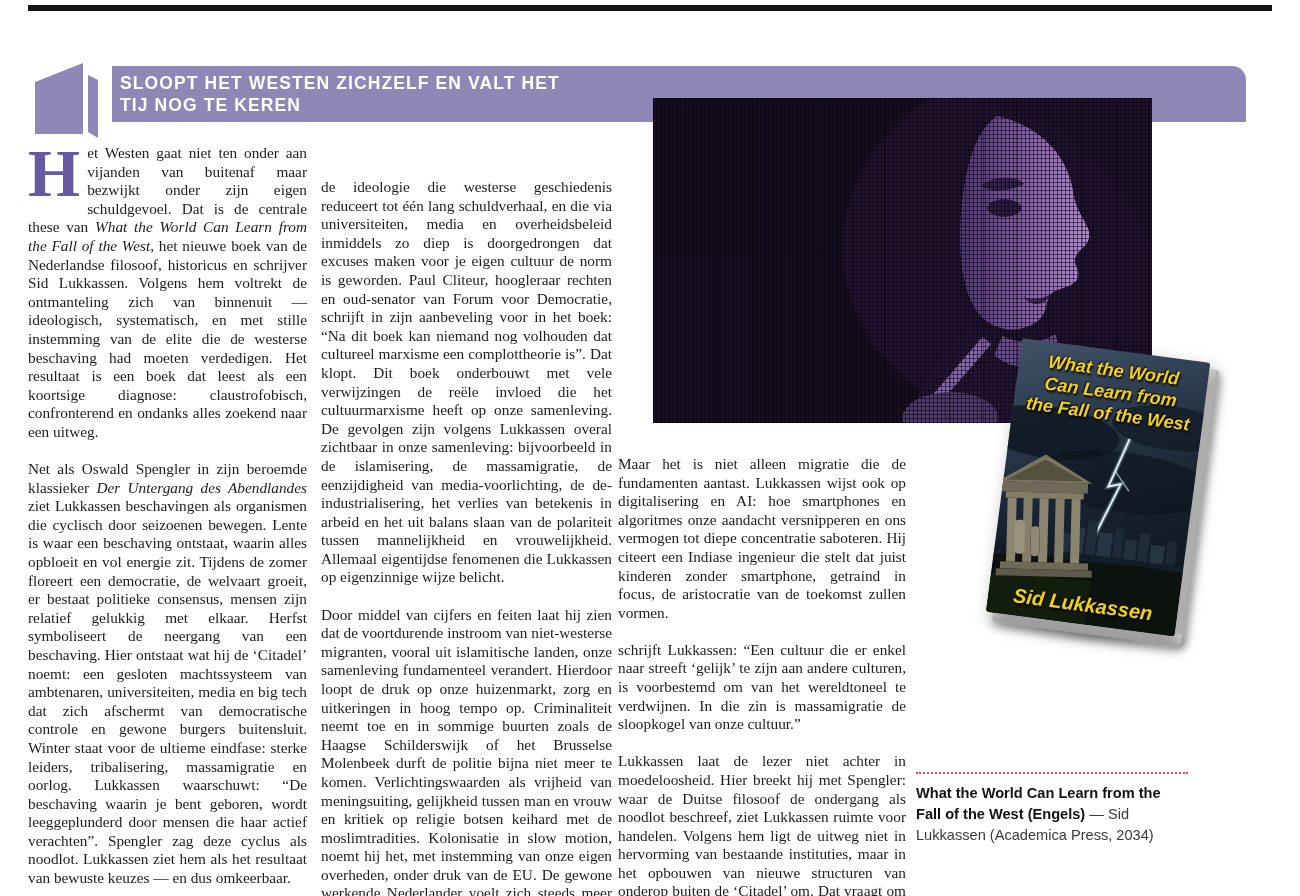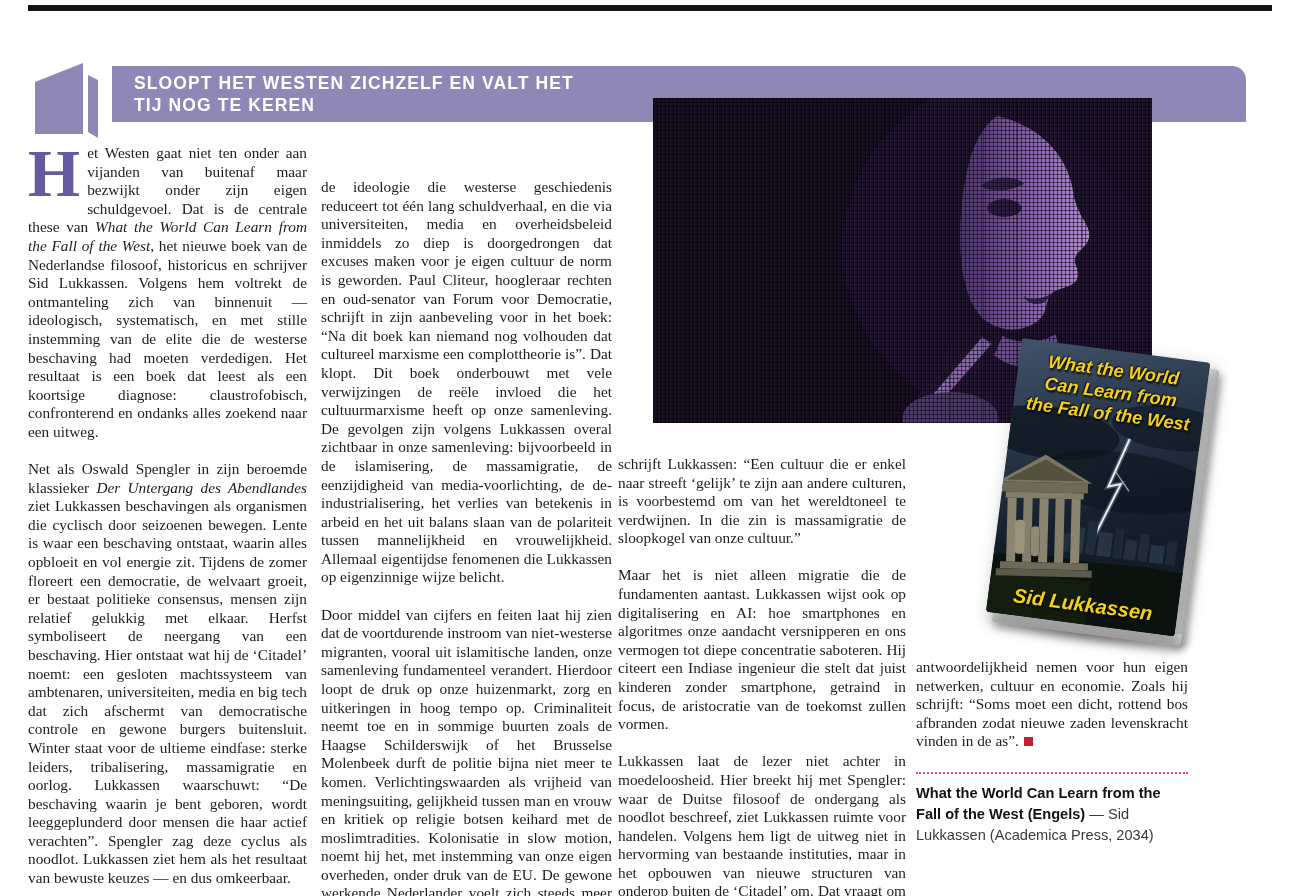--- a/index.html
+++ b/index.html
@@ -5,21 +5,21 @@
   html,body{margin:0;padding:0;background:#ffffff;}
   .page{position:relative;width:1300px;height:896px;background:#ffffff;overflow:hidden;
         font-family:"Liberation Serif", serif;}
 
   
   .top-rule{position:absolute;left:28px;top:5px;width:1244px;height:6px;background:#141414;}
 
   
   .banner{position:absolute;left:112px;top:66px;width:1134px;height:56px;background:#8f88b7;
           border-radius:0 14px 0 0;display:flex;flex-direction:column;justify-content:center;
-          padding-left:22px;box-sizing:border-box;z-index:1;}
+          padding-left:8px;box-sizing:border-box;z-index:1;}
   .banner .hl{font-family:"Liberation Sans", sans-serif;font-weight:700;font-size:17.5px;
           line-height:22px;letter-spacing:1.1px;color:#ffffff;}
 
   .header-icon{position:absolute;left:33px;top:60px;z-index:2;}
 
   
   .col{position:absolute;font-size:15.3px;line-height:18.6px;color:#1c1c1c;text-align:justify;
        -webkit-hyphens:auto;hyphens:auto;}
   .col p{margin:0 0 18.5px 0;}
   .col p:last-child{margin-bottom:0;}
@@ -173,26 +173,23 @@
     <p><span>Net als Oswald Spengler in zijn beroemde klassieker </span><span class="it">Der Untergang des Abendlandes</span><span> ziet Lukkassen beschavingen als organismen die cyclisch door seizoenen bewegen. Lente is waar een beschaving ontstaat, waarin alles opbloeit en vol energie zit. Tijdens de zomer floreert een democratie, de welvaart groeit, er bestaat politieke consensus, mensen zijn relatief gelukkig met elkaar. Herfst symboliseert de neergang van een beschaving. Hier ontstaat wat hij de ‘Citadel’ noemt: een gesloten machtssysteem van ambtenaren, universiteiten, media en big tech dat zich afschermt van democratische controle en gewone burgers buitensluit. Winter staat voor de ultieme eindfase: sterke leiders, tribalisering, massamigratie en oorlog. Lukkassen waarschuwt: “De beschaving waarin je bent geboren, wordt leeggeplunderd door mensen die haar actief verachten”. Spengler zag deze cyclus als noodlot. Lukkassen ziet hem als het resultaat van bewuste keuzes — en dus omkeerbaar.</span></p>
 
   </div>
 
   <div class="col col2">
     <p>de ideologie die westerse geschiedenis reduceert tot één lang schuldverhaal, en die via universiteiten, media en overheidsbeleid inmiddels zo diep is doorgedrongen dat excuses maken voor je eigen cultuur de norm is geworden. Paul Cliteur, hoogleraar rechten en oud-senator van Forum voor Democratie, schrijft in zijn aanbeveling voor in het boek: “Na dit boek kan niemand nog volhouden dat cultureel marxisme een complottheorie is”. Dat klopt. Dit boek onderbouwt met vele verwijzingen de reële invloed die het cultuurmarxisme heeft op onze samenleving. De gevolgen zijn volgens Lukkassen overal zichtbaar in onze samenleving: bijvoorbeeld in de islamisering, de massamigratie, de eenzijdigheid van media-voorlichting, de de-industrialisering, het verlies van betekenis in arbeid en het uit balans slaan van de polariteit tussen mannelijkheid en vrouwelijkheid. Allemaal eigentijdse fenomenen die Lukkassen op eigenzinnige wijze belicht.</p>
     <p>Door middel van cijfers en feiten laat hij zien dat de voortdurende instroom van niet-westerse migranten, vooral uit islamitische landen, onze samenleving fundamenteel verandert. Hierdoor loopt de druk op onze huizenmarkt, zorg en uitkeringen in hoog tempo op. Criminaliteit neemt toe en in sommige buurten zoals de Haagse Schilderswijk of het Brusselse Molenbeek durft de politie bijna niet meer te komen. Verlichtingswaarden als vrijheid van meningsuiting, gelijkheid tussen man en vrouw en kritiek op religie botsen keihard met de moslimtradities. Kolonisatie in slow motion, noemt hij het, met instemming van onze eigen overheden, onder druk van de EU. De gewone werkende Nederlander voelt zich steeds meer een vreemde in zijn eigen land. Want,</p>
   </div>
 
   <div class="col col3">
+    <p>Maar het is niet alleen migratie die de fundamenten aantast. Lukkassen wijst ook op digitalisering en AI: hoe smartphones en algoritmes onze aandacht versnipperen en ons vermogen tot diepe concentratie saboteren. Hij citeert een Indiase ingenieur die stelt dat juist kinderen zonder smartphone, getraind in focus, de aristocratie van de toekomst zullen vormen.</p>
     <p>schrijft Lukkassen: “Een cultuur die er enkel naar streeft ‘gelijk’ te zijn aan andere culturen, is voorbestemd om van het wereldtoneel te verdwijnen. In die zin is massamigratie de sloopkogel van onze cultuur.”</p>
-    <p>Maar het is niet alleen migratie die de fundamenten aantast. Lukkassen wijst ook op digitalisering en AI: hoe smartphones en algoritmes onze aandacht versnipperen en ons vermogen tot diepe concentratie saboteren. Hij citeert een Indiase ingenieur die stelt dat juist kinderen zonder smartphone, getraind in focus, de aristocratie van de toekomst zullen vormen.</p>
     <p>Lukkassen laat de lezer niet achter in moedeloosheid. Hier breekt hij met Spengler: waar de Duitse filosoof de ondergang als noodlot beschreef, ziet Lukkassen ruimte voor handelen. Volgens hem ligt de uitweg niet in hervorming van bestaande instituties, maar in het opbouwen van nieuwe structuren van onderop buiten de ‘Citadel’ om. Dat vraagt om burgers die ver-</p>
   </div>
 
-  <div class="col col4">
-    <p><span>antwoordelijkheid nemen voor hun eigen netwerken, cultuur en economie. Zoals hij schrijft: “Soms moet een dicht, rottend bos afbranden zodat nieuwe zaden levenskracht vinden in de as”.</span><span class="endmark"></span></p>
-  </div>
 
   <div class="caption">
     <span class="cap-bold">What the World Can Learn from the Fall of the West (Engels)</span><span> — </span><span>Sid Lukkassen </span><span>(Academica Press, 2034)</span>
   </div>
 
 </div>
 
 </body></html>

